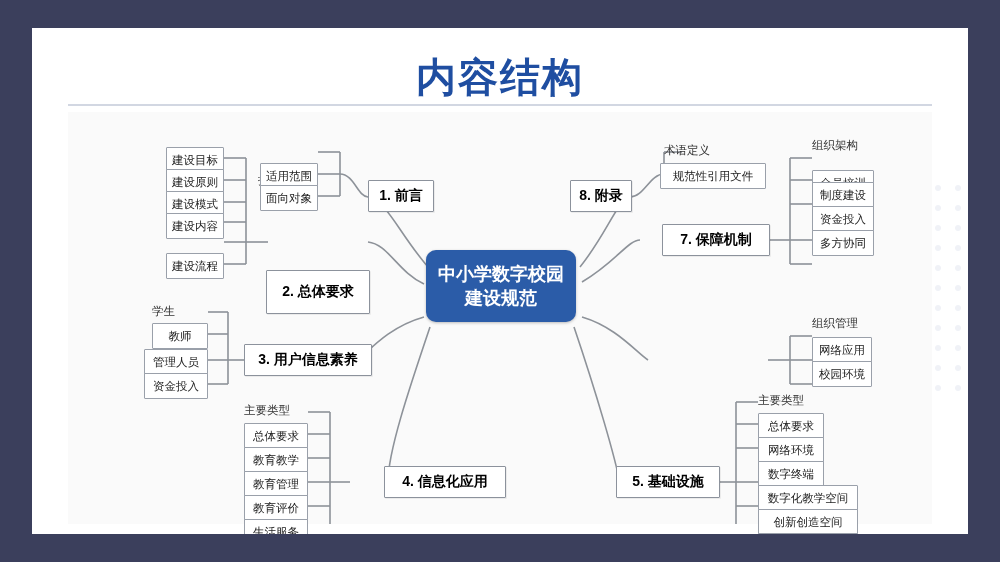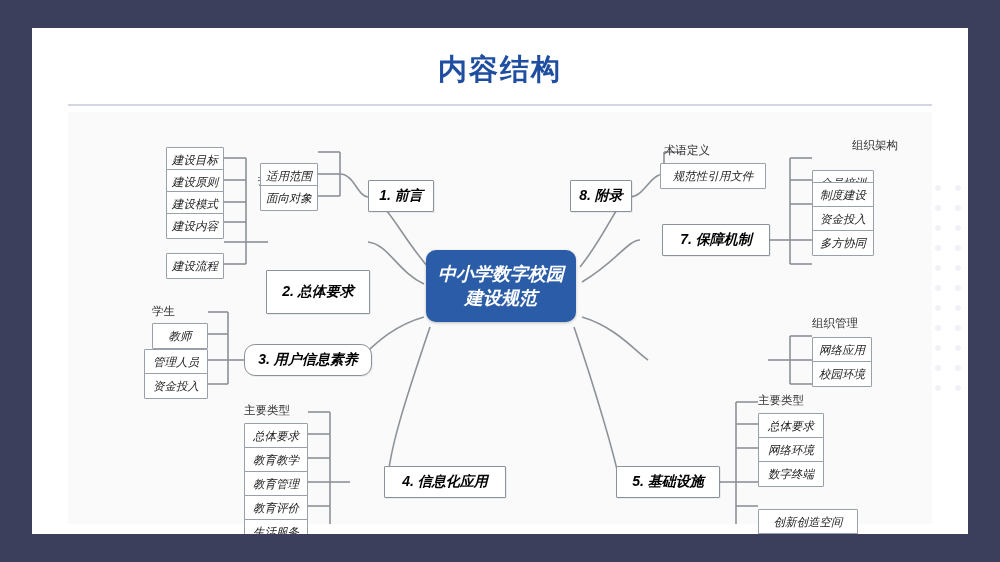--- a/index.html
+++ b/index.html
@@ -13,21 +13,21 @@
     background:#ffffff;
     overflow:hidden;
   }
   
   .dots{
     position:absolute;right:0;top:150px;width:120px;height:220px;
     opacity:.45;
   }
   .title{
     position:absolute;left:0;top:22px;width:936px;text-align:center;
-    font-size:29px;font-weight:bold;color:#1f4ea1;letter-spacing:2px;
+    font-size:40px;font-weight:bold;color:#1f4ea1;letter-spacing:2px;
   }
   .rule{
     position:absolute;left:36px;top:76px;width:864px;height:2px;background:#d2d7e2;
   }
   #canvas{
     position:absolute;left:36px;top:84px;width:864px;height:412px;
     background:#fafafa;
   }
   svg#wires{position:absolute;left:0;top:0;width:864px;height:412px;}
   .node{
@@ -36,21 +36,20 @@
     background:#ffffff;
     border:1px solid #9aa0aa;
     color:#222;
     font-size:11.5px;
     line-height:1.1;
     text-align:center;
     display:flex;align-items:center;justify-content:center;
     white-space:nowrap;
     padding:12px 6px;
     border-radius:1px;
-    font-style:italic;
   }
   .node.main{
     background:#2b5ca8;
     border:none;
     color:#fff;
     font-size:18px;
     font-weight:bold;
     border-radius:10px;
     line-height:1.35;
     flex-direction:column;
@@ -233,21 +232,21 @@
       <span>中小学数字校园</span>
       <span>建设规范</span>
     </div>
 
     <div class="node branch" style="left:300px;top:68px;width:66px;height:32px;">
       <span>1. 前言</span>
     </div>
     <div class="node branch" style="left:198px;top:114px;width:104px;height:44px;margin-top:44px;">
       <span>2. 总体要求</span>
     </div>
-    <div class="node branch" style="left:176px;top:232px;width:128px;height:32px;border-radius:11px;">
+    <div class="node branch" style="left:176px;top:232px;width:128px;height:32px;">
       <span>3. 用户信息素养</span>
     </div>
     <div class="node branch" style="left:280px;top:354px;width:122px;height:32px;margin-left:36px;">
       <span>4. 信息化应用</span>
     </div>
     <div class="node branch" style="left:548px;top:354px;width:104px;height:32px;">
       <span>5. 基础设施</span>
     </div>
     <div class="node branch" style="left:594px;top:112px;width:108px;height:32px;">
       <span>7. 保障机制</span>
@@ -311,36 +310,39 @@
     <div class="plainlabel" style="left:690px;top:281px;">主要类型</div>
     <div class="node leaf" style="left:690px;top:301px;width:66px;">
       <span>总体要求</span>
     </div>
     <div class="node leaf" style="left:690px;top:325px;width:66px;">
       <span>网络环境</span>
     </div>
     <div class="node leaf" style="left:690px;top:349px;width:66px;">
       <span>数字终端</span>
     </div>
+    <div class="node leaf" style="left:690px;top:373px;width:100px;">
+      <span>数字化教学空间</span>
+    </div>
     <div class="node leaf" style="left:690px;top:397px;width:100px;">
       <span>创新创造空间</span>
     </div>
     <div class="node leaf" style="left:690px;top:421px;width:100px;">
       
     </div>
 
     <div class="plainlabel" style="left:744px;top:204px;">组织管理</div>
     <div class="node leaf" style="left:744px;top:225px;width:60px;">
       <span>网络应用</span>
     </div>
     <div class="node leaf" style="left:744px;top:249px;width:60px;">
       <span>校园环境</span>
     </div>
 
-    <div class="plainlabel" style="left:744px;top:26px;margin-left:40px;">组织架构</div>
+    <div class="plainlabel" style="left:744px;top:26px;">组织架构</div>
     <div class="node leaf" style="left:744px;top:58px;width:62px;">
       <span>全员培训</span>
     </div>
     <div class="node leaf" style="left:744px;top:70px;width:62px;">
       <span>制度建设</span>
     </div>
     <div class="node leaf" style="left:744px;top:94px;width:62px;">
       <span>资金投入</span>
     </div>
     <div class="node leaf" style="left:744px;top:118px;width:62px;">

